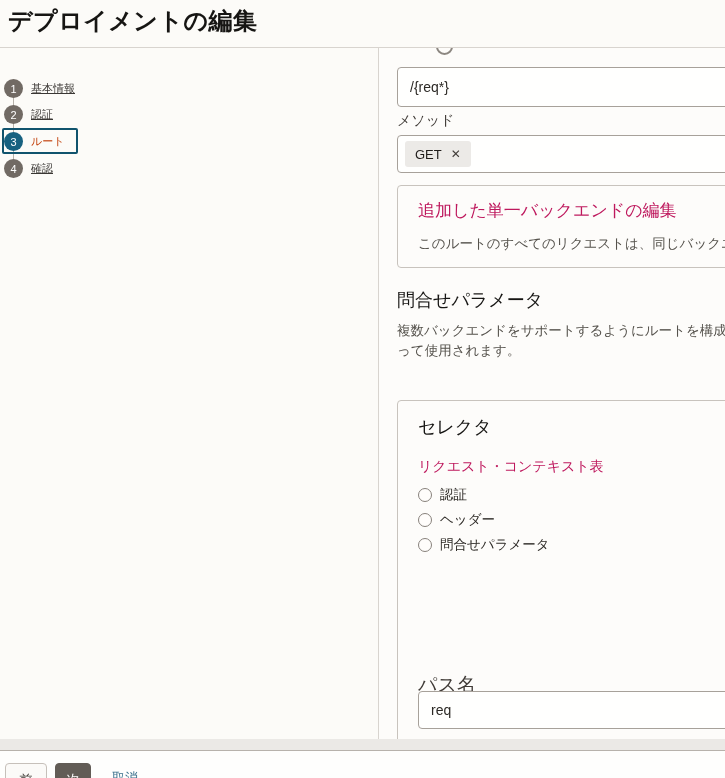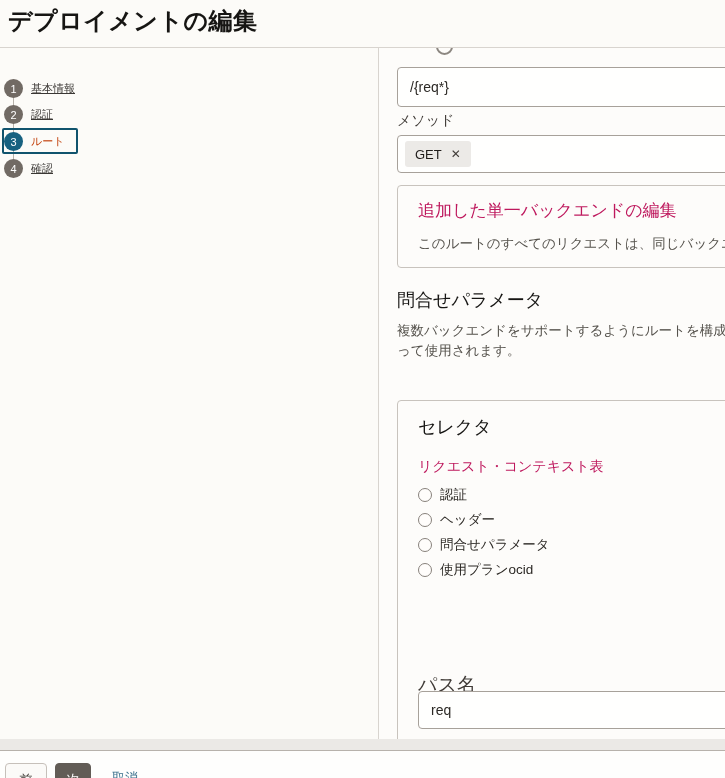--- a/index.html
+++ b/index.html
@@ -135,24 +135,20 @@
           <span class="radio-label">認証</span>
         </div>
         <div class="radio-row">
           <span class="radio-dot"></span>
           <span class="radio-label">ヘッダー</span>
         </div>
         <div class="radio-row">
           <span class="radio-dot"></span>
           <span class="radio-label">問合せパラメータ</span>
         </div>
-        <div class="radio-row">
-          <span class="radio-dot"></span>
-          <span class="radio-label">使用プランocid</span>
-        </div>
       </div>
 
       <div class="field-label label-pathname">パス名</div>
       <input class="text-input input-pathname" readonly="" value="req" style="">
     </div>
   </div>
 
   <div class="scroll-band"></div>
   <div class="footer-divider"></div>
 

